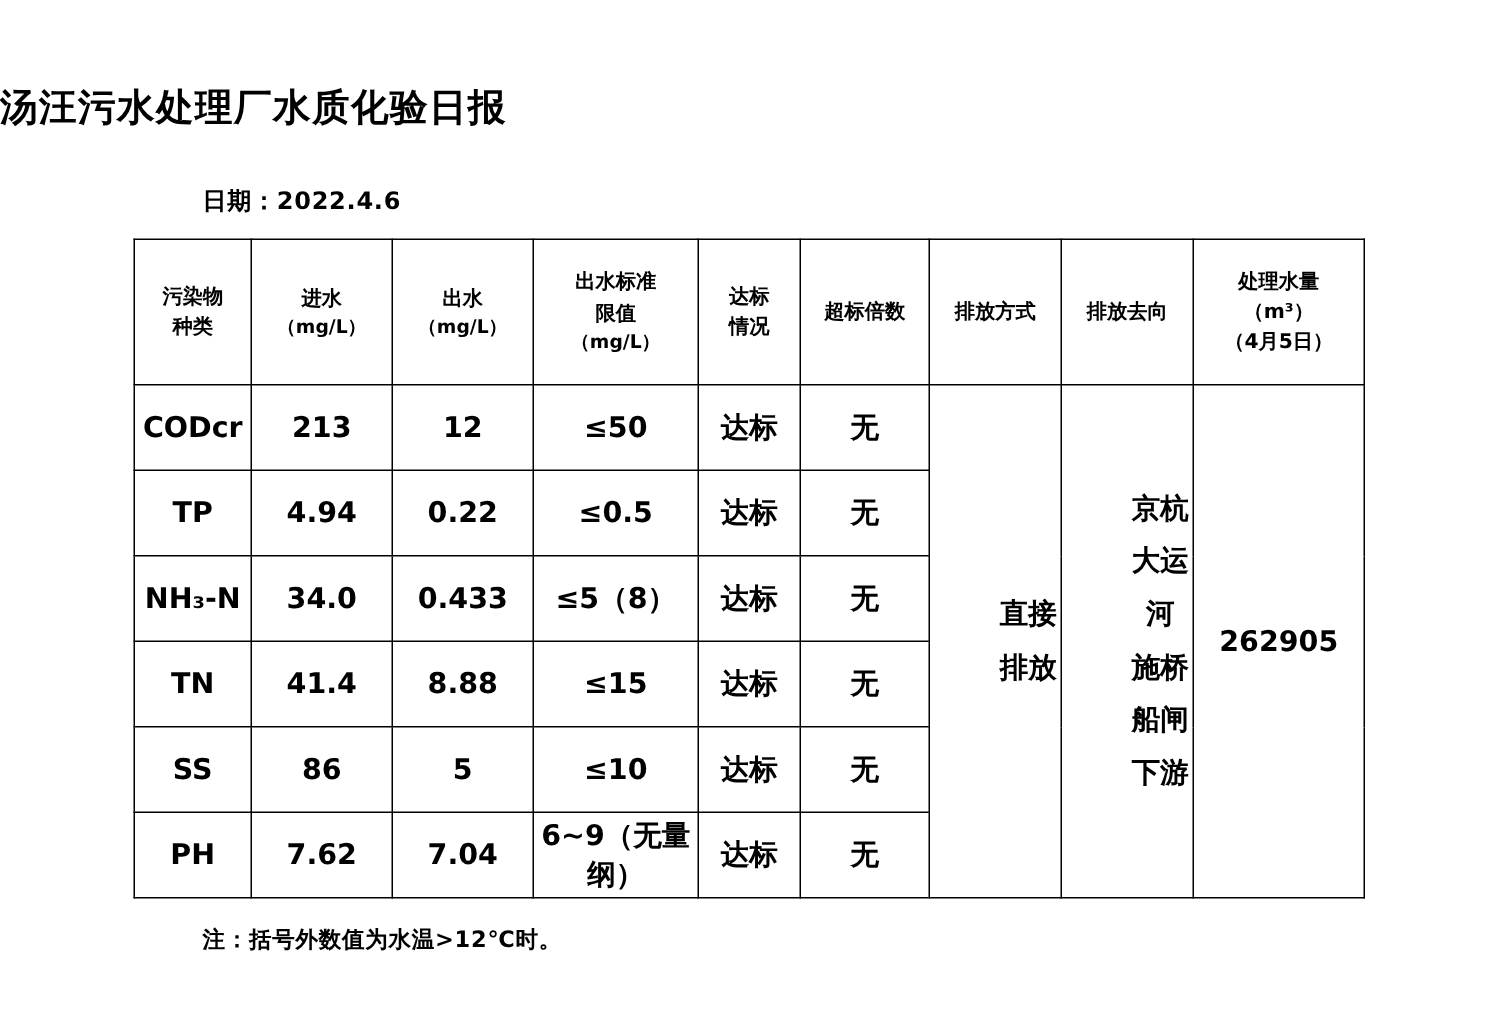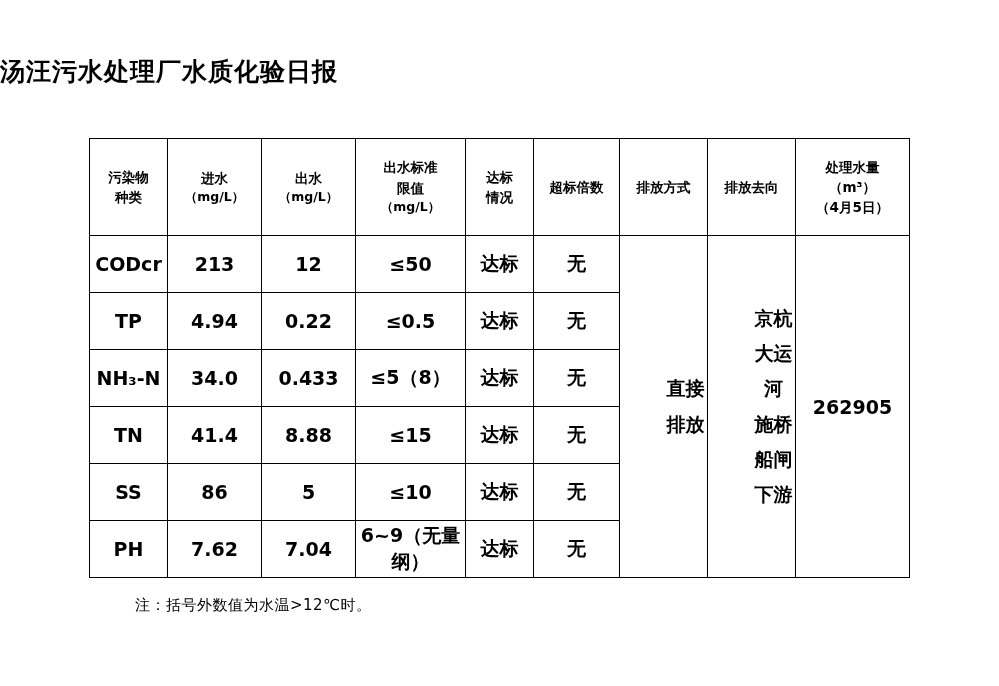--- a/index.html
+++ b/index.html
@@ -94,33 +94,34 @@
     font-weight: normal;
     font-family: "DejaVu Sans", "Liberation Sans", sans-serif;
   }
   .cell-value {
     font-family: "DejaVu Sans", "Liberation Sans", sans-serif;
   }
   .note {
     margin: 18px 0 12px 135px;
     font-size: 15px;
     font-family: "DejaVu Sans", "Liberation Sans", sans-serif;
-    font-weight: normal;
+    font-weight: bold;
     letter-spacing: 0.5px;
   }
   .note .note-indent { display: inline-block; }
 </style>
 </head>
 <body>
 
 <div class="page">
 
   <div class="doc-title">汤汪污水处理厂水质化验日报</div>
 
   <div class="meta-row">
+    <div class="meta-right">日期：2022.4.6</div>
   </div>
 
   <table class="report">
     <colgroup>
       <col class="col-0">
         <col class="col-1">
         <col class="col-2">
         <col class="col-3">
         <col class="col-4">
       <col class="col-5">

